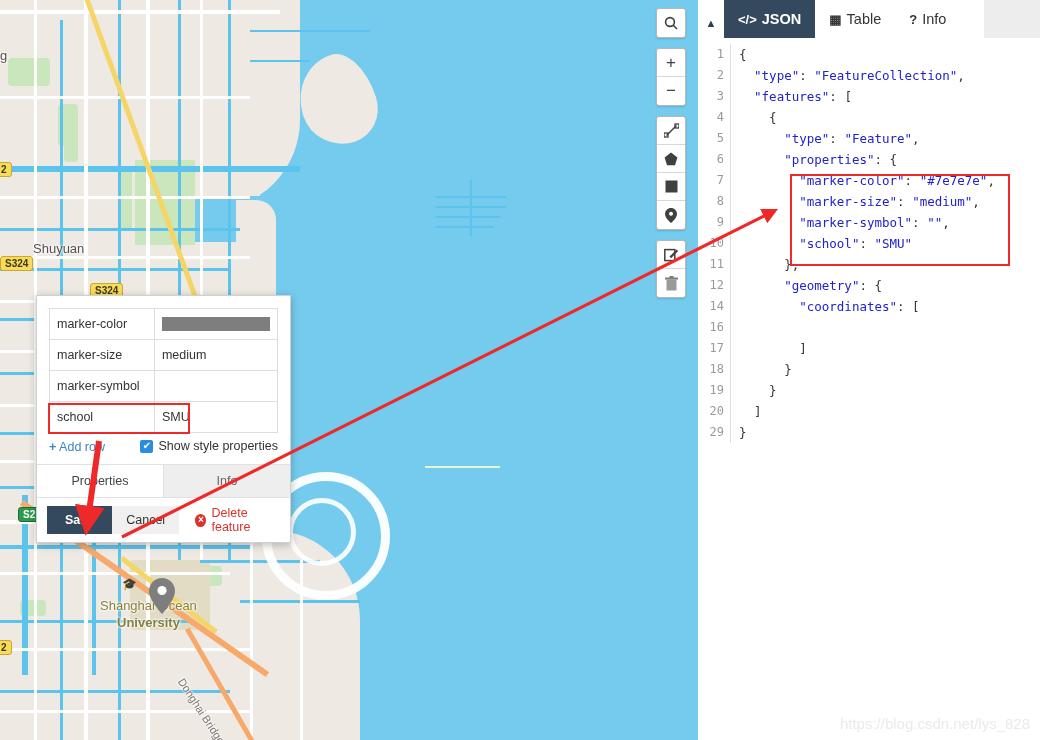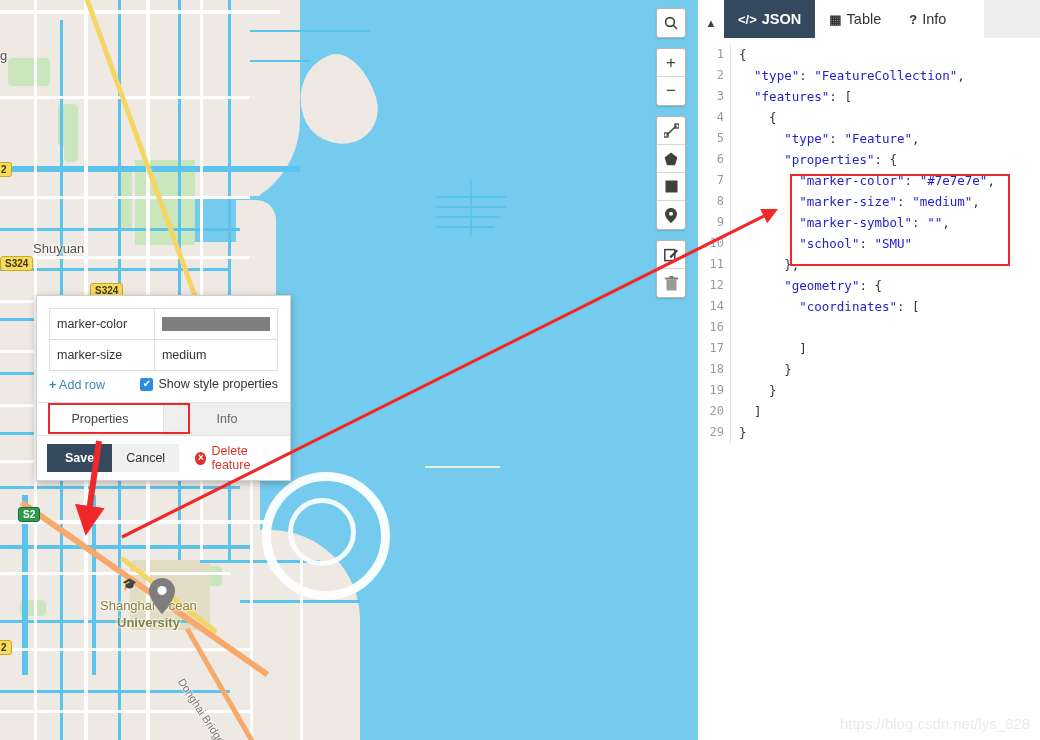--- a/index.html
+++ b/index.html
@@ -388,20 +388,28 @@
             <tr>
               <td class="pt-key">marker-color</td>
               <td>
                 <span class="color-swatch" style="background: rgb(126, 126, 126);"></span>
               </td>
             </tr>
             <tr>
               <td class="pt-key">marker-size</td>
               <td>medium</td>
             </tr>
+            <tr>
+              <td class="pt-key">marker-symbol</td>
+              <td></td>
+            </tr>
+            <tr>
+              <td class="pt-key">school</td>
+              <td>SMU</td>
+            </tr>
           </tbody>
       </table>
 
       <div class="popup-meta">
         <div class="add-row-link">
           <span style="font-weight:bold;">+</span>
           <span>Add row</span>
         </div>
         <div class="style-toggle">
           <span class="cb">✔</span>

